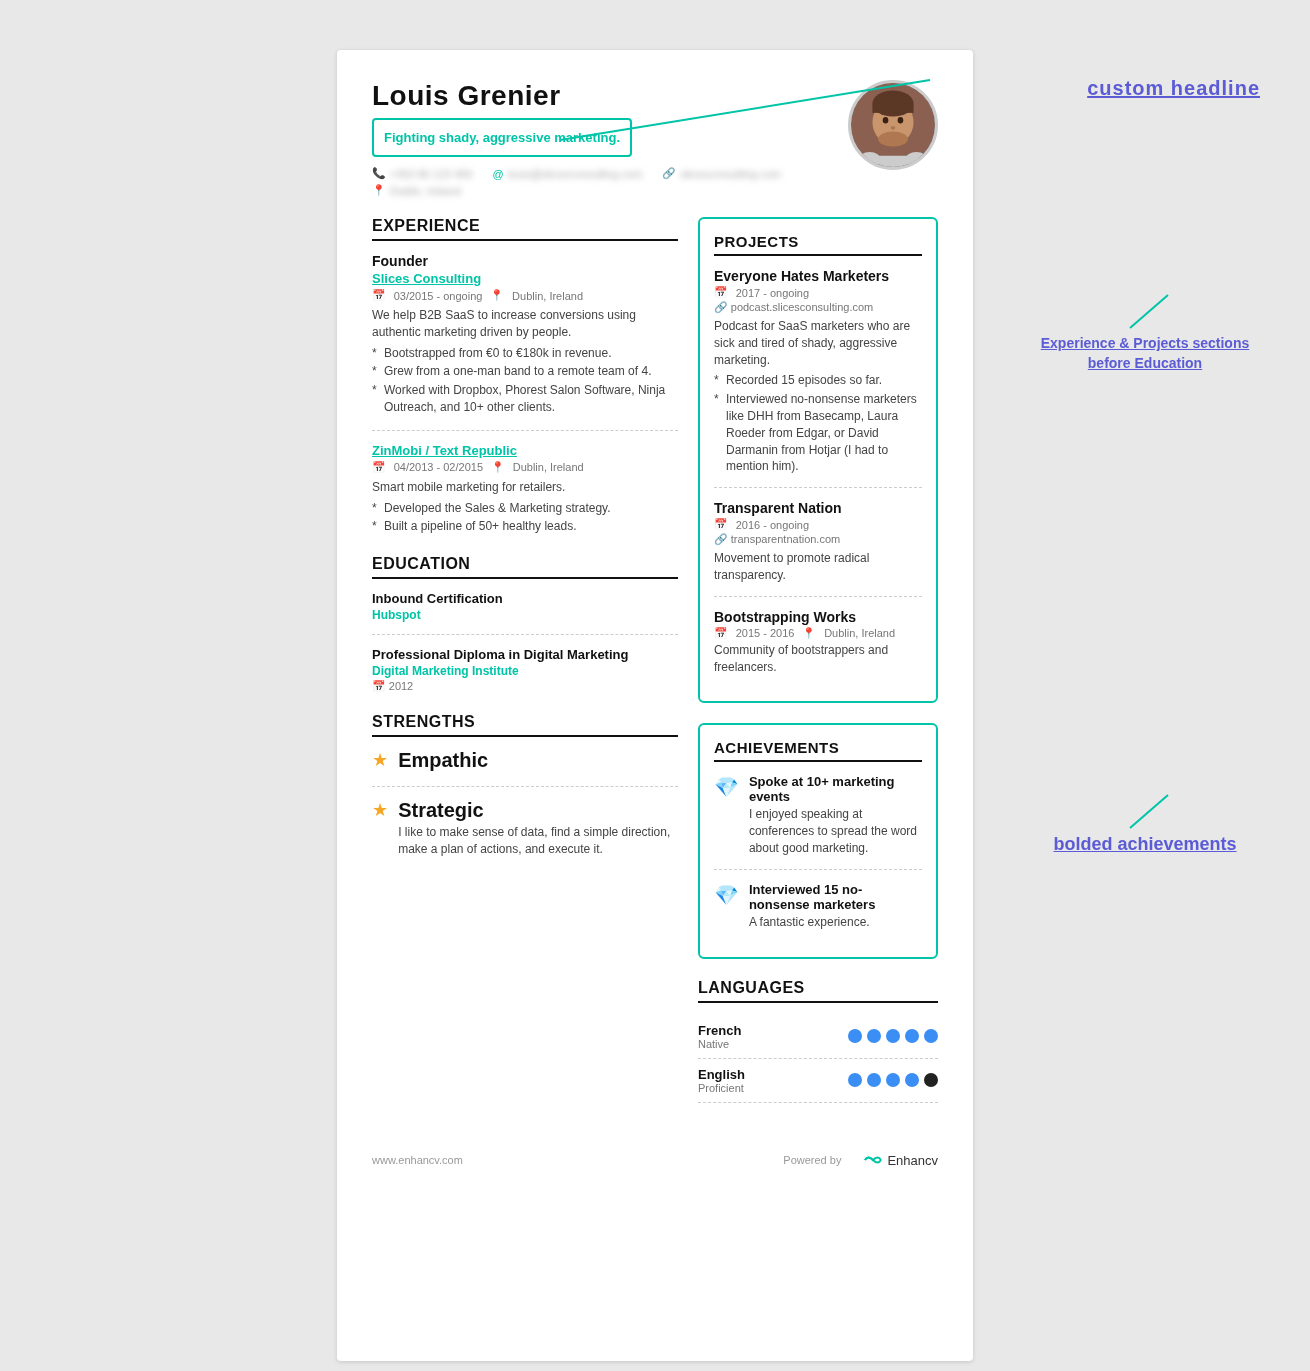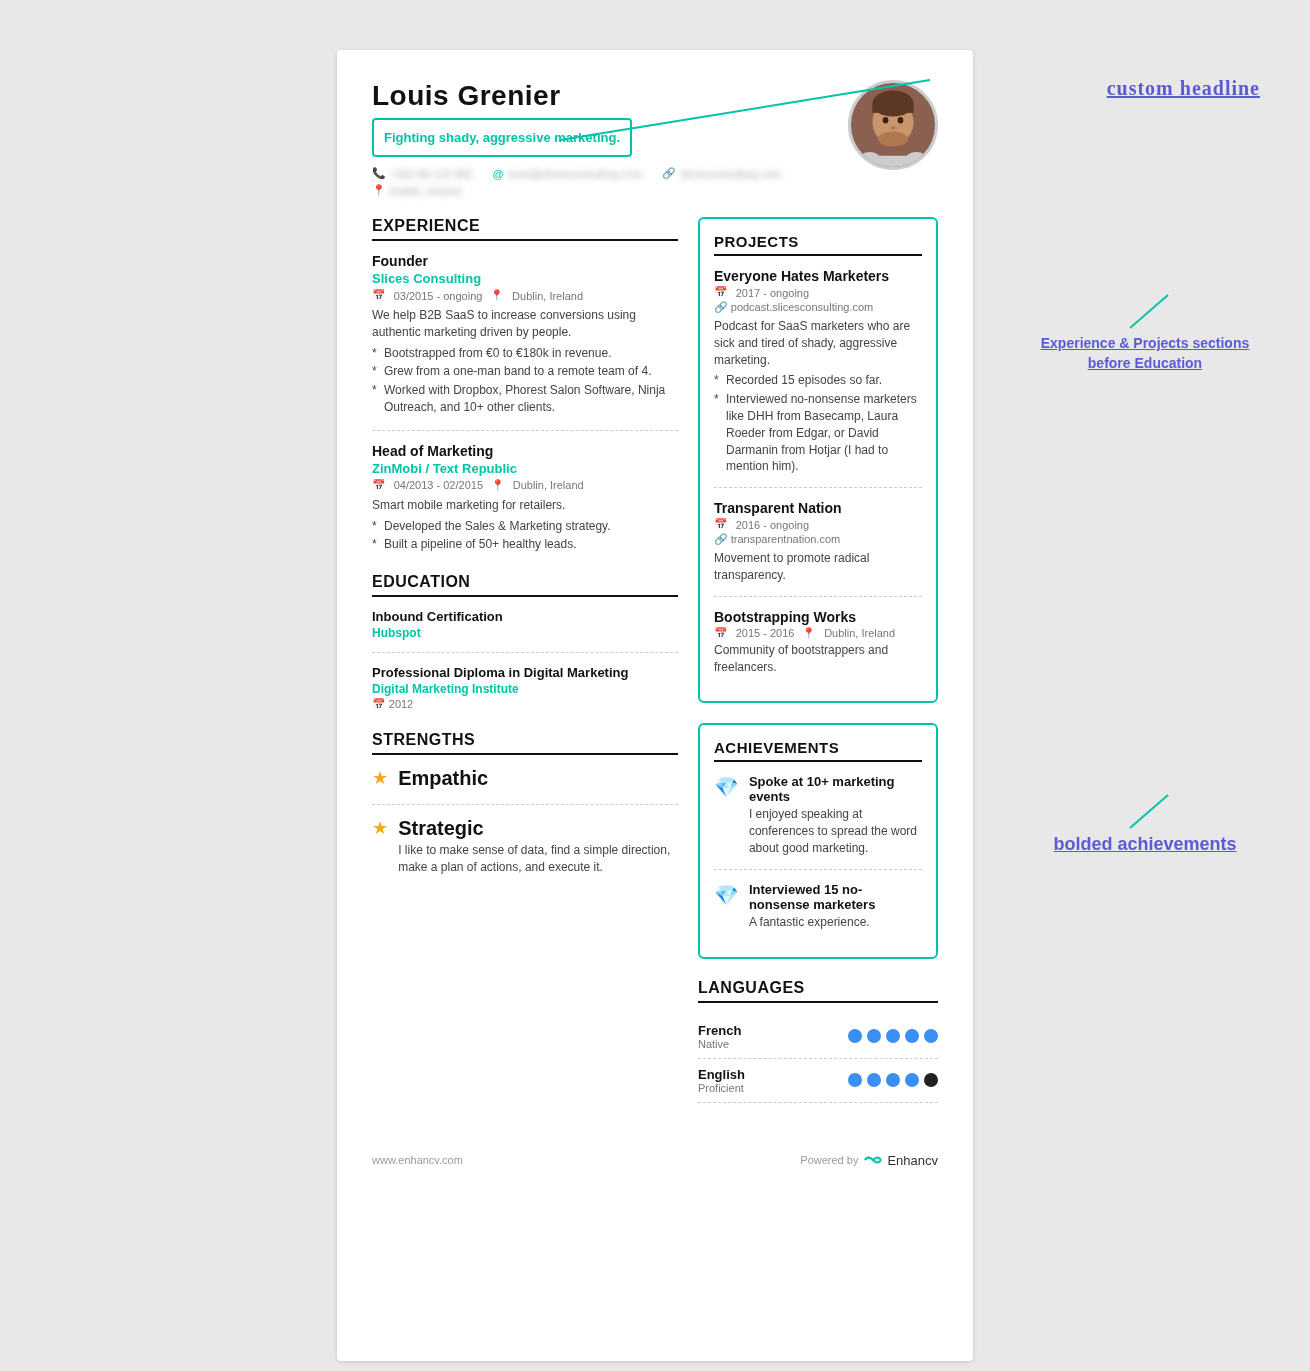--- a/index.html
+++ b/index.html
@@ -38,21 +38,21 @@
       right: 30px;
       text-align: center;
       color: #5b5bd6;
       font-weight: bold;
       font-size: 22px;
       letter-spacing: 1px;
     }
     .annotation-custom-headline a {
       color: #5b5bd6;
       text-decoration: underline;
-      font-family: Liberation Serif, serif;
+      font-family: Liberation Sans, sans-serif;
       font-size: 20px;
       font-weight: bold;
       margin-top: 33px;
     }
 
     
     .header {
       display: flex;
       justify-content: space-between;
       align-items: flex-start;
@@ -139,21 +139,21 @@
       font-weight: 900;
       text-transform: uppercase;
       border-bottom: 2px solid #111;
       padding-bottom: 4px;
       margin-bottom: 12px;
     }
 
     
     .exp-item { margin-bottom: 14px; }
     .exp-item-title { font-size: 14px; font-weight: bold; color: #111; margin-bottom: 2px; }
-    .exp-company { font-size: 13px; color: #00c4a7; font-weight: bold; margin-bottom: 3px; }
+    .exp-company { font-size: 13px; color: #00c4a7; font-weight: bold; margin-bottom: 3px; text-decoration: underline; }
     .exp-meta {
       display: flex;
       align-items: center;
       gap: 8px;
       font-size: 11px;
       color: #777;
       margin-bottom: 5px;
     }
     .exp-meta-icon { color: #00c4a7; }
     .exp-desc { font-size: 12px; color: #444; margin-bottom: 4px; line-height: 1.4; }
@@ -235,21 +235,21 @@
       display: flex;
       justify-content: space-between;
       align-items: center;
       margin-top: 30px;
       font-size: 11px;
       color: #999;
     }
     .footer-powered {
       display: flex;
       align-items: center;
-      gap: 5px;
+      gap: 22px;
     }
     .enhancv-logo {
       display: flex;
       align-items: center;
       gap: 4px;
       font-size: 13px;
       color: #333;
       text-align: right;
     }
 
@@ -357,21 +357,20 @@
             <ul class="exp-bullets">
               <li>Bootstrapped from €0 to €180k in revenue.</li>
               <li>Grew from a one-man band to a remote team of 4.</li>
               <li>Worked with Dropbox, Phorest Salon Software, Ninja Outreach, and 10+ other clients.</li>
             </ul>
           </div>
 
           <hr class="divider">
 
           <div class="exp-item">
-            <div class="exp-item-title">Head of Marketing</div>
             <div class="exp-company">ZinMobi / Text Republic</div>
             <div class="exp-meta">
               <span class="exp-meta-icon">📅</span>
               <span>04/2013 - 02/2015</span>
               <span class="exp-meta-icon">📍</span>
               <span>Dublin, Ireland</span>
             </div>
             <div class="exp-desc">Smart mobile marketing for retailers.</div>
             <ul class="exp-bullets">
               <li>Developed the Sales &amp; Marketing strategy.</li>

